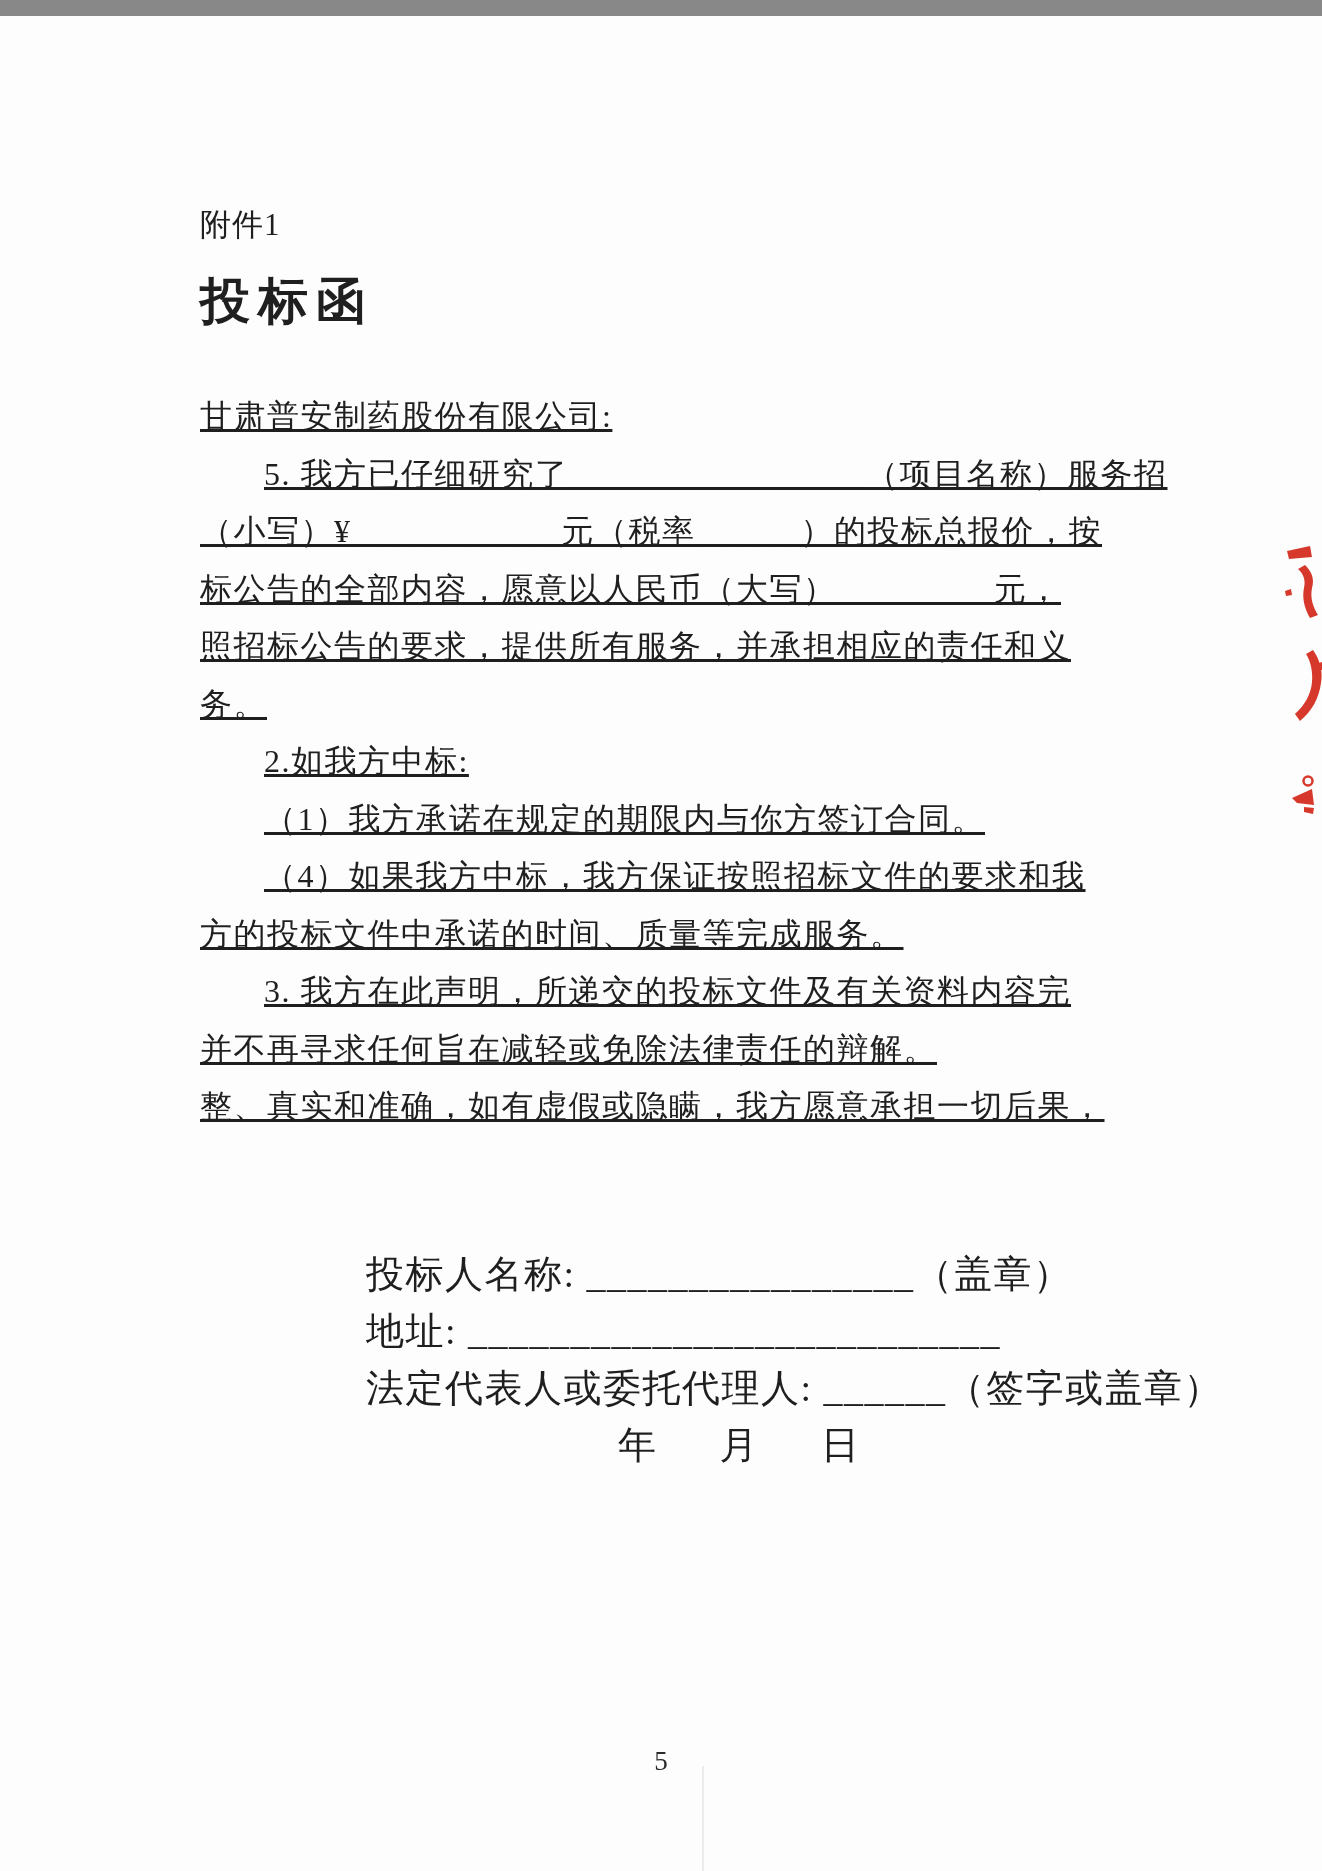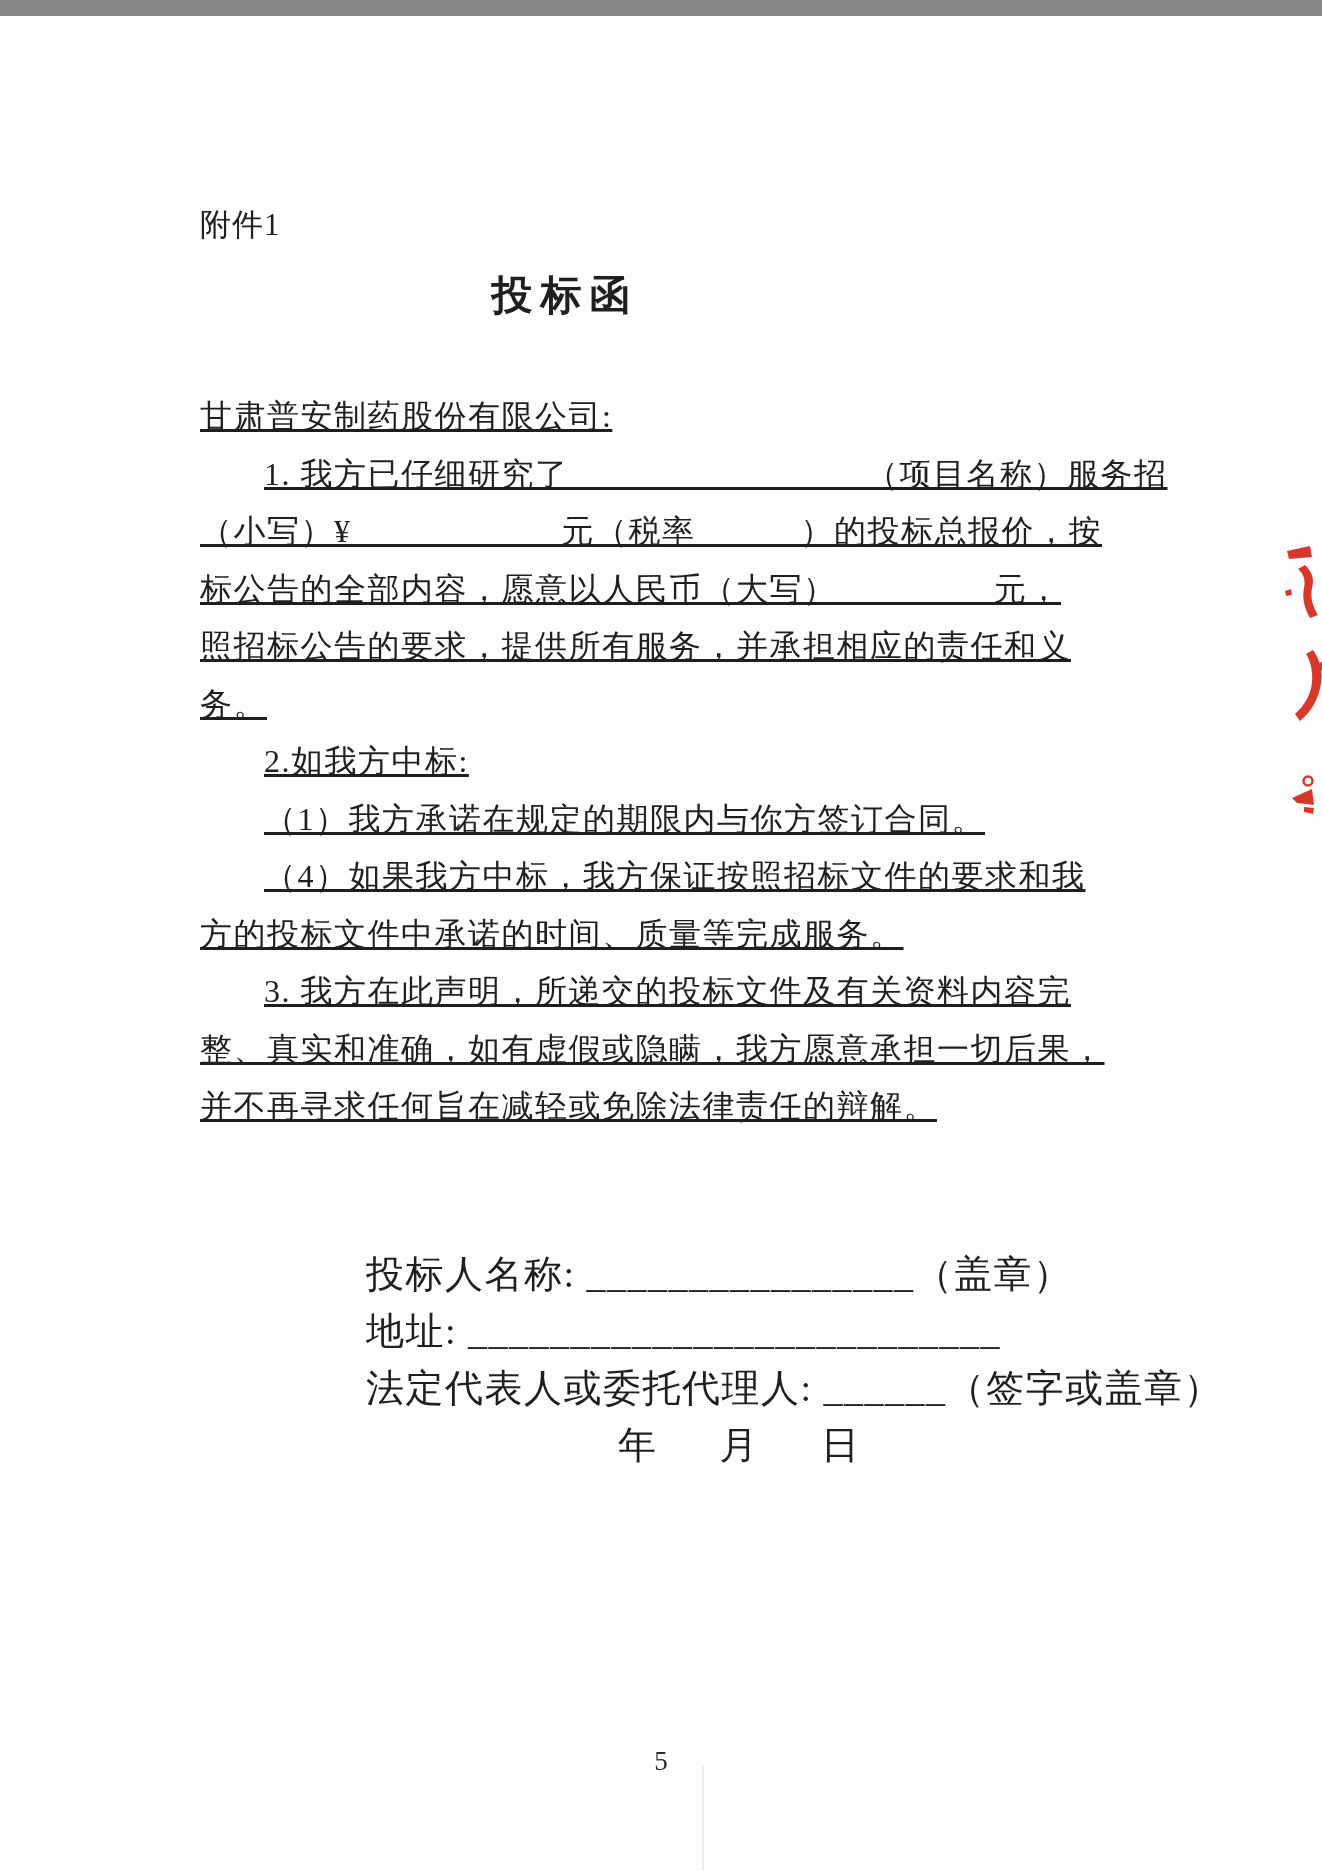--- a/index.html
+++ b/index.html
@@ -12,22 +12,21 @@
     color:#1f1f1f;
     font-family:"Liberation Serif","DejaVu Serif",serif;
     overflow:hidden;
   }
   .attachment {
     position:absolute; left:200px; top:188px;
     font-size:31px; letter-spacing:1px;
   }
   .title {
     position:absolute; left:200px; top:252px; width:730px;
-    text-align:center;
-    font-size:41px; font-weight:bold; letter-spacing:8px;
+    font-size:50px; font-weight:bold; letter-spacing:8px;
   }
   .body-text {
     position:absolute; left:200px; top:372px; width:822px;
     font-size:32px; line-height:57.5px; letter-spacing:1.5px;
     white-space:nowrap;
     text-decoration:underline;
   }
   .body-text .line.indent { padding-left:64px; }
   .signature {
     position:absolute; left:366px; top:1230px;
@@ -55,32 +54,32 @@
 
 <div class="page">
 
   <div class="attachment">附件1</div>
 
   <div class="title">投标函</div>
 
   <div class="body-text">
     <div class="line">甘肃普安制药股份有限公司:</div>
 
-  <div class="line indent">1. 我方已仔细研究了_________________（项目名称）服务招</div>
+  <div class="line indent">5. 我方已仔细研究了_________________（项目名称）服务招</div>
       <div class="line">（小写）¥____________元（税率______）的投标总报价，按</div>
       <div class="line">标公告的全部内容，愿意以人民币（大写）_________元，</div>
       <div class="line">照招标公告的要求，提供所有服务，并承担相应的责任和义</div>
       <div class="line">务。</div>
       <div class="line indent">2.如我方中标:</div>
       <div class="line indent">（1）我方承诺在规定的期限内与你方签订合同。</div>
       <div class="line indent">（4）如果我方中标，我方保证按照招标文件的要求和我</div>
       <div class="line">方的投标文件中承诺的时间、质量等完成服务。</div>
       <div class="line indent">3. 我方在此声明，所递交的投标文件及有关资料内容完</div>
+      <div class="line">并不再寻求任何旨在减轻或免除法律责任的辩解。</div>
       <div class="line">整、真实和准确，如有虚假或隐瞒，我方愿意承担一切后果，</div>
-      <div class="line">并不再寻求任何旨在减轻或免除法律责任的辩解。</div>
     </div>
 
   <div class="signature">
 
     <div class="line">投标人名称: ________________（盖章）</div>
       <div class="line">地址: __________________________</div>
       <div class="line">法定代表人或委托代理人: ______（签字或盖章）</div>
       <div class="date-line"><span>年</span><span>月</span><span>日</span></div>
   </div>
 

